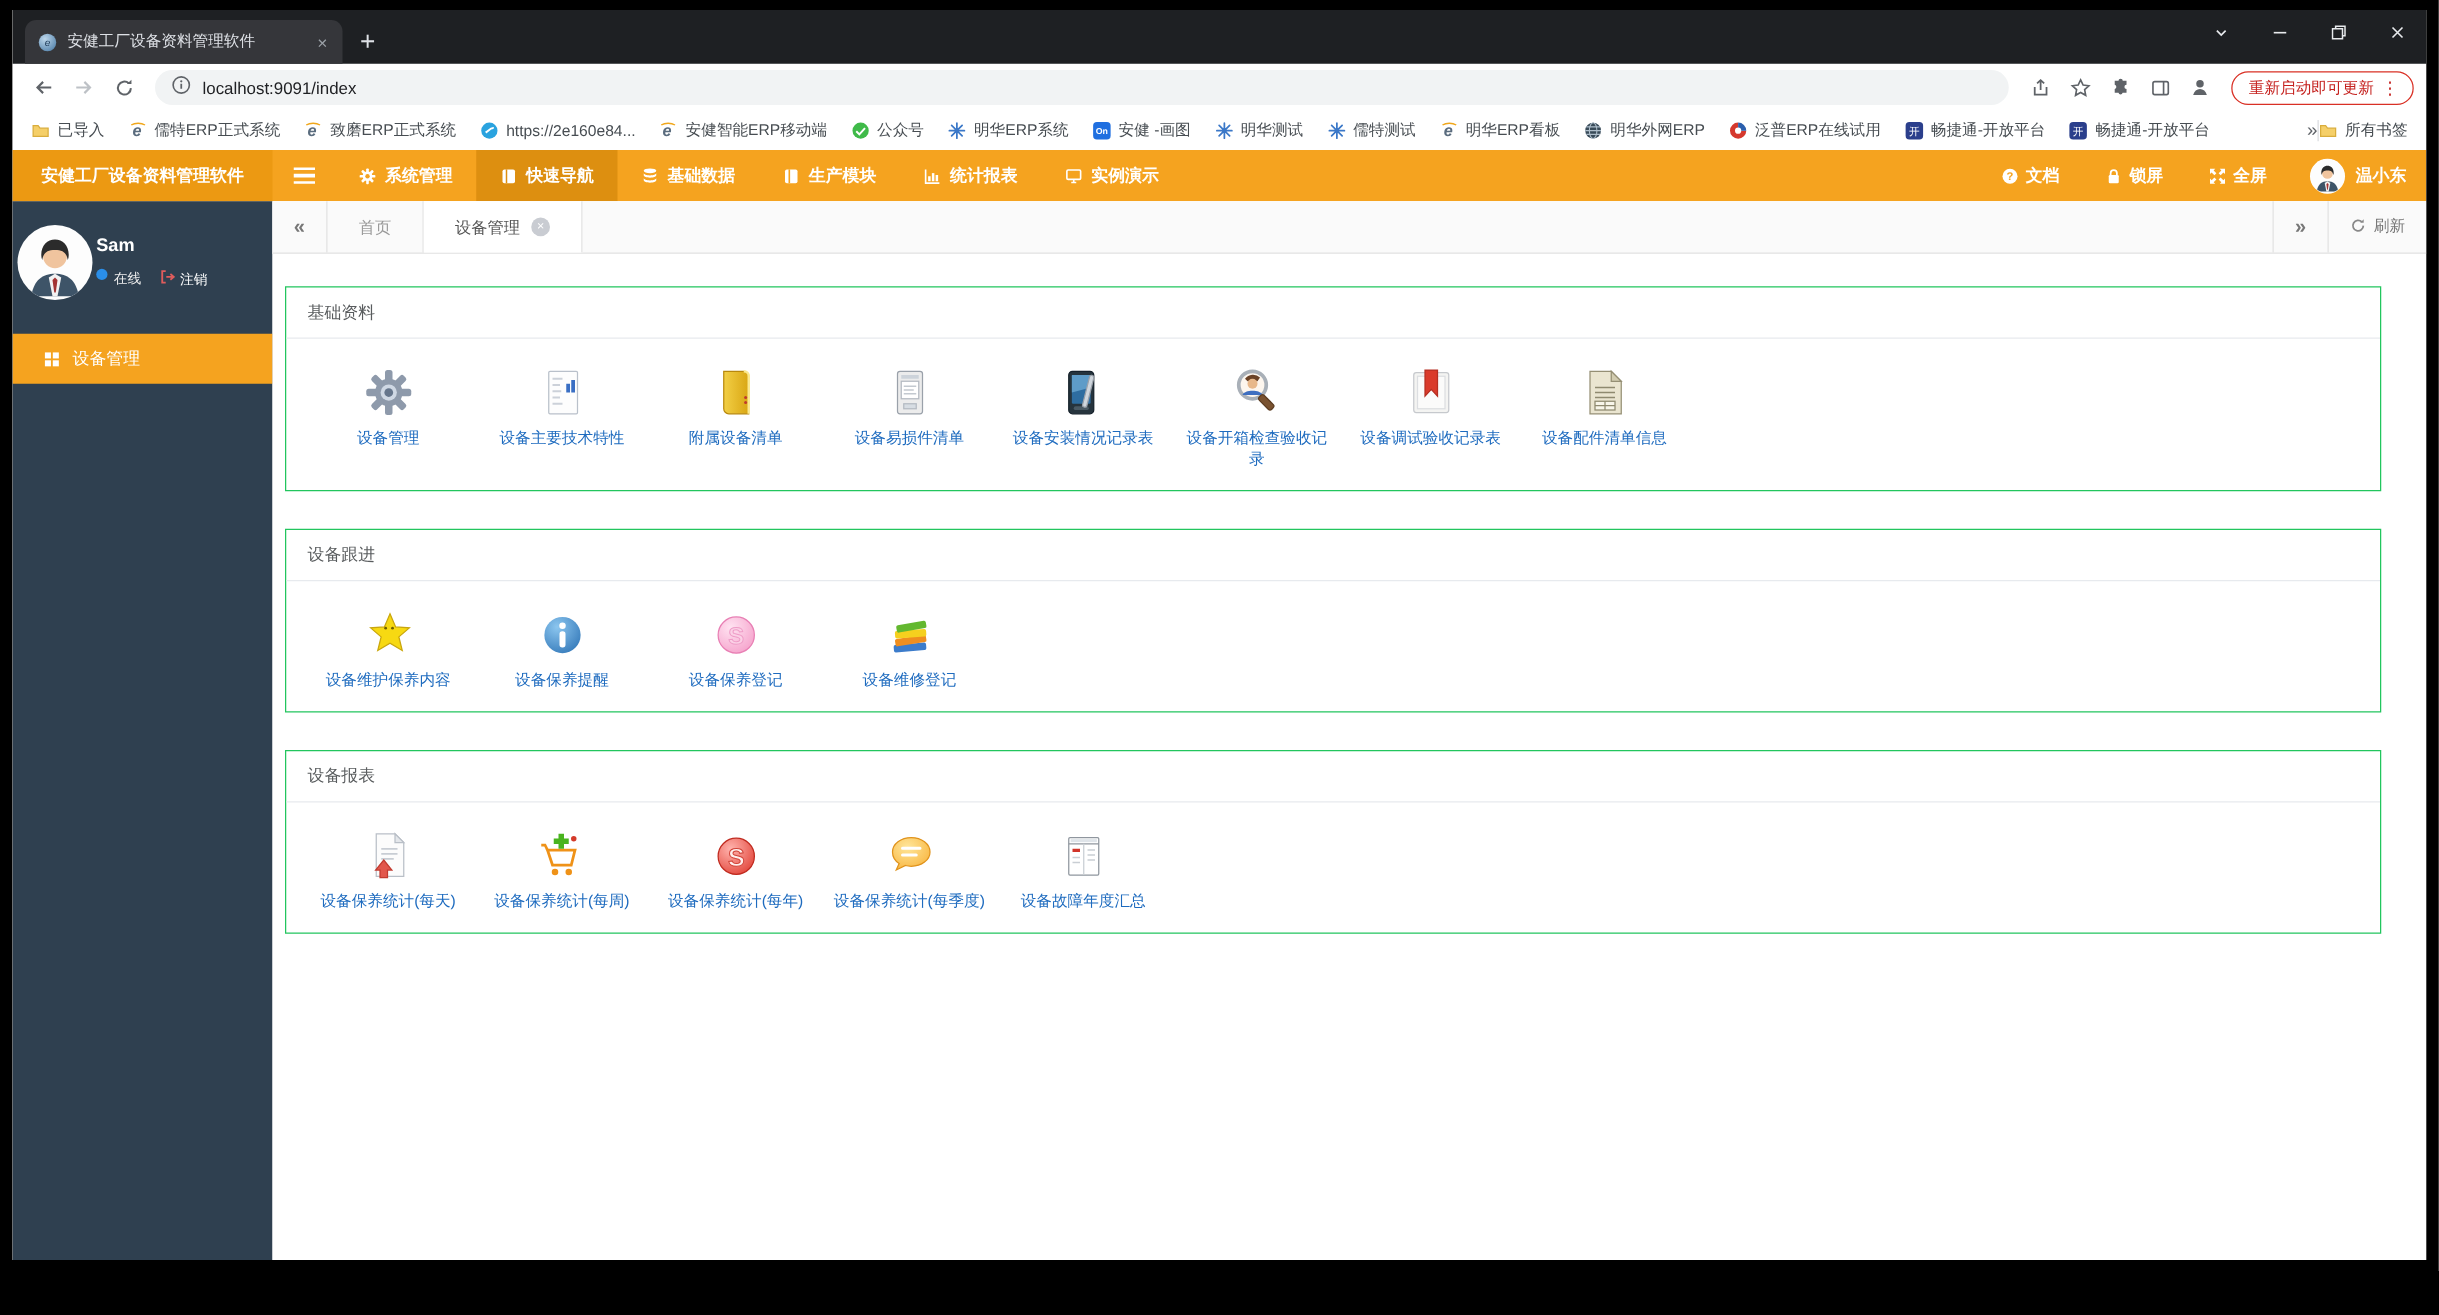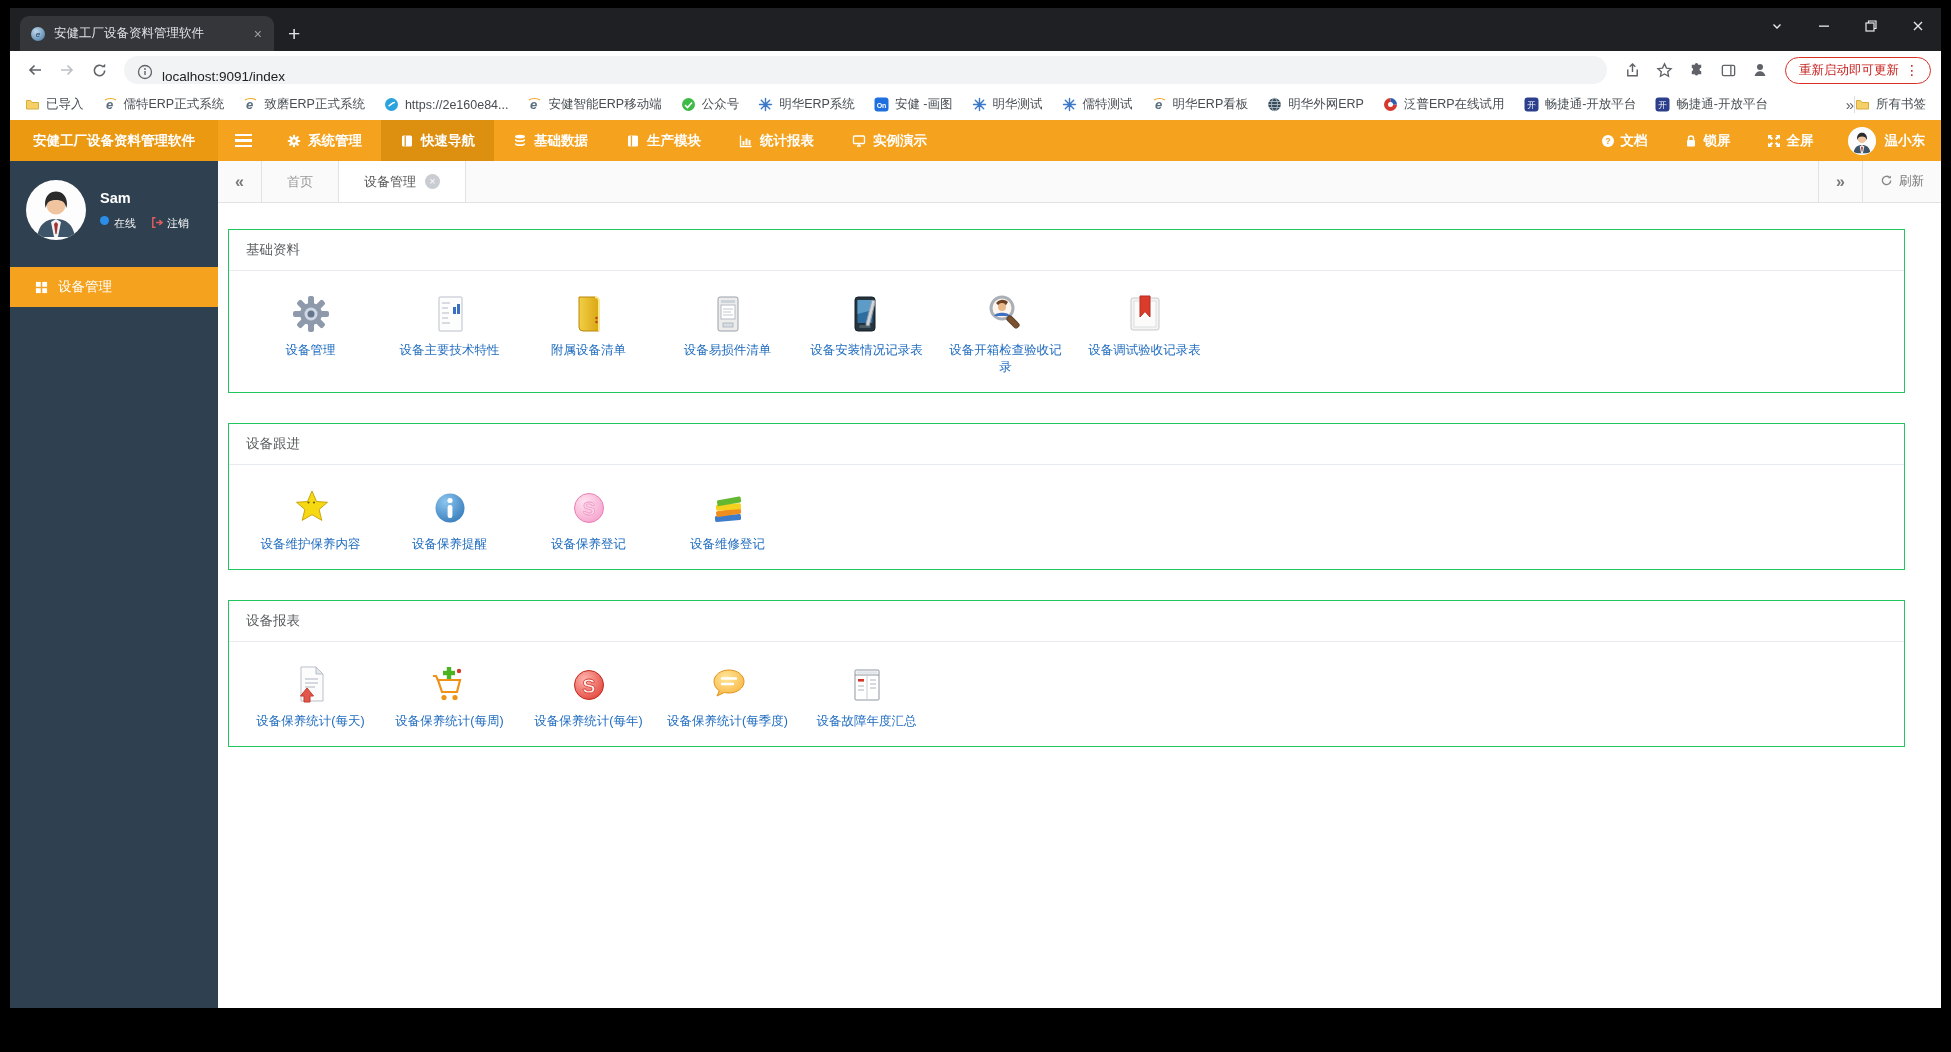--- a/index.html
+++ b/index.html
@@ -12,21 +12,21 @@
   .tab { width:254px; height:35px; background:#35363a; border-radius:9px 9px 0 0; display:flex; align-items:center; padding:0 10px; gap:8px; }
   .favicon { width:16px; height:16px; flex-shrink:0; }
   .tab-title { color:#dee1e6; font-size:12.5px; flex:1; white-space:nowrap; overflow:hidden; }
   .tab-close { color:#9aa0a6; font-size:14px; padding:0 2px; }
   .newtab { color:#dee1e6; font-size:21px; margin:0 0 7px 14px; line-height:1; }
   .wincontrols { position:absolute; right:0; top:0; height:36px; display:flex; align-items:center; }
   .wincontrols .wc { width:47px; height:36px; display:flex; align-items:center; justify-content:center; }
 
   .toolbar { height:38px; background:#fff; display:flex; align-items:center; padding:0 10px; gap:2px; flex-shrink:0; }
   .navbtn { width:30px; height:30px; display:flex; align-items:center; justify-content:center; }
-  .urlbar { flex:1; height:28px; background:#f1f3f4; border-radius:14px; display:flex; align-items:flex-end; padding:0 13px; gap:9px; margin:0 8px; }
+  .urlbar { flex:1; height:28px; background:#f1f3f4; border-radius:14px; display:flex; align-items:center; padding:0 13px; gap:9px; margin:0 8px; }
   .url-text { color:#202124; font-size:13.5px; }
   .tb-ic { width:30px; height:30px; display:flex; align-items:center; justify-content:center; }
   .update-chip { border:1.5px solid #d93025; color:#c5221f; border-radius:14px; height:27px; display:flex; align-items:center; padding:0 5px 0 13px; font-size:12.5px; margin-left:8px; white-space:nowrap; }
   .kebab { font-size:14px; color:#c5221f; padding:0 6px; letter-spacing:0; }
 
   .bookmarks { height:31px; background:#fff; display:flex; align-items:center; padding:0 15px; font-size:12.5px; color:#474d52; flex-shrink:0; }
   .bm { display:flex; align-items:center; gap:6px; white-space:nowrap; }
   .bm-ic { width:15px; height:15px; display:flex; align-items:center; justify-content:center; }
   .bm-spacer { flex:1; }
   .bm-more { color:#5f6368; font-size:15px; }
@@ -42,21 +42,21 @@
   .nav-item.active { background:#dd8f10; }
   .nav-ic { display:flex; align-items:center; }
   .appbar-right { margin-left:auto; display:flex; align-items:center; padding-right:16px; }
   .nav-util { display:flex; align-items:center; gap:6px; padding:0 18px; font-size:13.5px; font-weight:bold; }
   .userchip { display:flex; align-items:center; gap:9px; padding-left:16px; font-size:13.5px; font-weight:bold; }
   .avatar-sm { width:28px; height:28px; border-radius:50%; overflow:hidden; background:#fff; flex-shrink:0; }
 
   
   .workarea { flex:1; display:flex; min-height:0; }
   .sidebar { width:208px; background:#2f4050; flex-shrink:0; }
-  .userpanel { padding:18px 15px 12px; display:flex; gap:13px; align-items:center; }
+  .userpanel { padding:18px 3px 12px; display:flex; gap:2px; align-items:center; }
   .avatar-lg { width:62px; height:62px; border-radius:50%; overflow:hidden; flex-shrink:0; }
   .user-name { color:#fff; font-weight:bold; font-size:14.5px; margin-bottom:10px; }
   .user-statusline { display:flex; align-items:flex-start; gap:5px; color:#ededed; font-size:11px; }
   .dot { width:9px; height:9px; border-radius:50%; background:#2a8ee8; flex-shrink:0; }
   .logout { display:flex; align-items:center; gap:4px; margin-left:9px; color:#fff; }
   .side-menu { margin-top:14px; }
   .menu-item { height:40px; background:#f5a31f; color:#fff; display:flex; align-items:center; gap:10px; padding-left:25px; font-size:13.5px; }
 
   .content { flex:1; background:#fff; display:flex; flex-direction:column; min-width:0; }
   .pagetabs { height:42px; background:#fafafa; border-bottom:1px solid #e2e2e2; display:flex; align-items:stretch; font-size:13px; flex-shrink:0; }
@@ -631,20 +631,34 @@
               <div class="cell">
                 <span class="cell-ic">
                   <svg width="40" height="40" viewBox="0 0 40 40">
                     <rect x="6" y="4" width="28" height="32" rx="2" fill="#f4f4f2" stroke="#c6c9cd"></rect>
                     <rect x="9" y="7" width="22" height="26" fill="#fbfbfa" stroke="#dcdee1"></rect>
                     <path d="M15 2h10v21l-5-5.5-5 5.5z" fill="#da3b2b" stroke="#b52f22"></path>
                   </svg>
                 </span>
                 <span class="cell-label">设备调试验收记录表</span>
               </div>
+              <div class="cell">
+                <span class="cell-ic">
+                  <svg width="40" height="40" viewBox="0 0 40 40">
+                    <path d="M8 3h17l8 8v26H8z" fill="#eae5d0" stroke="#958f74"></path>
+                    <path d="M25 3l8 8h-8z" fill="#d2ccb0" stroke="#958f74"></path>
+                    <g stroke="#8f8a6f" stroke-width="1.3">
+                      <path d="M12 16h16M12 20h16M12 24h16"></path>
+                    </g>
+                    <rect x="12" y="27" width="16" height="7" fill="#f8f6ea" stroke="#8f8a6f"></rect>
+                    <path d="M12 30.5h16M20 27v7" stroke="#8f8a6f" stroke-width="1"></path>
+                  </svg>
+                </span>
+                <span class="cell-label">设备配件清单信息</span>
+              </div>
             </div>
           </section>
           <section class="panel">
             <div class="panel-hd">设备跟进</div>
             <div class="panel-bd">
               <div class="cell">
                 <span class="cell-ic">
                   <svg width="40" height="40" viewBox="0 0 40 40">
                     <path d="M21 3l4.5 10.5 11 .8-8.4 7.2 2.7 10.9L21 26.6l-9.8 5.8 2.7-10.9L5.5 14.3l11-.8z" fill="#f7d912" stroke="#c9a60d"></path>
                     <circle cx="17.5" cy="14.5" r="1.1" fill="#6e5e00"></circle>

